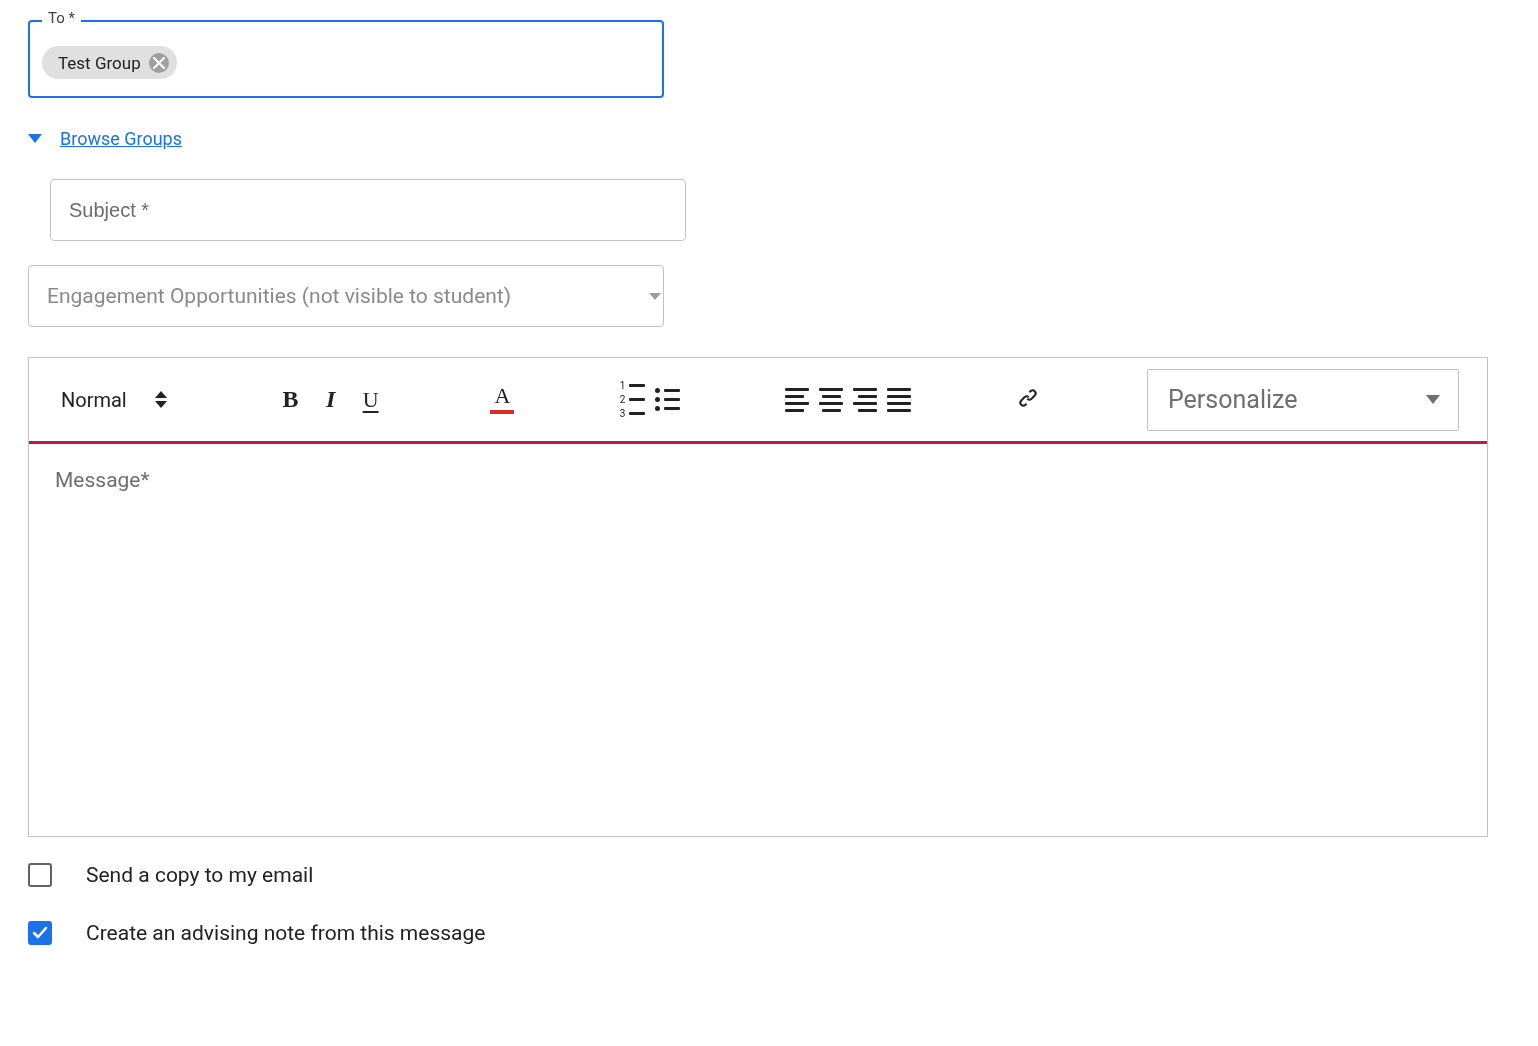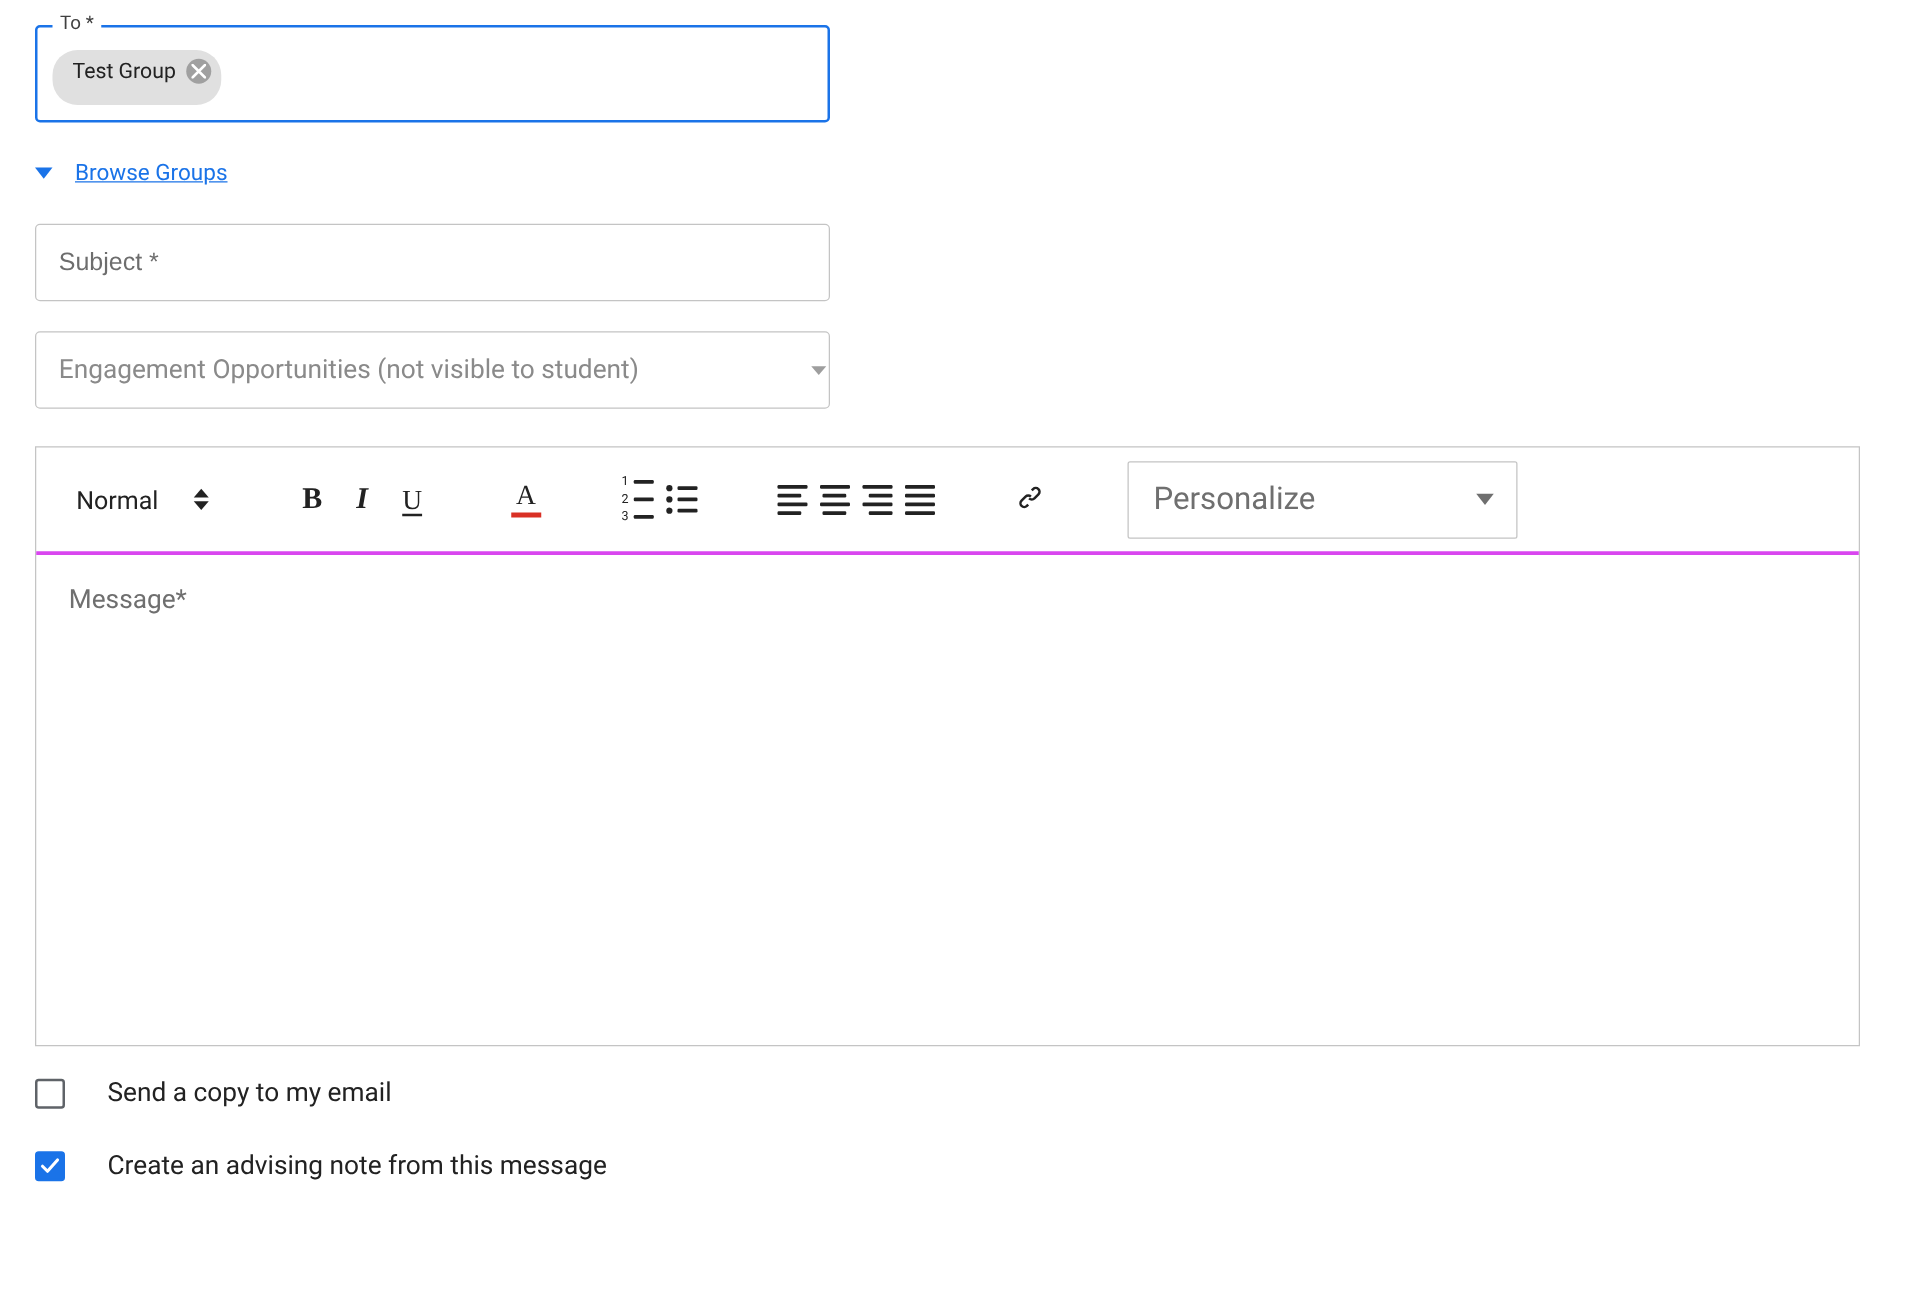--- a/index.html
+++ b/index.html
@@ -38,21 +38,21 @@
     padding: 0 6px;
     font-size: 15px;
     color: #404040;
     font-weight: 400;
   }
   .chip {
     display: inline-flex;
     align-items: center;
     background: #e0e0e0;
     border-radius: 20px;
-    padding: 7px 8px 17px 16px;
+    padding: 7px 8px 6px 16px;
     font-size: 17px;
     color: #222;
   }
   .chip-remove {
     margin-left: 8px;
     width: 20px;
     height: 20px;
     border-radius: 50%;
     background: #a0a0a0;
     display: inline-flex;
@@ -88,20 +88,21 @@
   .outlined-input {
     border: 1px solid #c4c4c4;
     border-radius: 4px;
     width: 636px;
     height: 62px;
     padding: 0 18px;
     font-size: 20px;
     color: #333;
     outline: none;
     display: block;
+    margin-left: 22px;
   }
   .outlined-input::placeholder {
     color: #6d6d6d;
   }
 
   
   .engagement-wrap {
     margin-top: 24px;
     border: 1px solid #c4c4c4;
     border-radius: 4px;
@@ -127,23 +128,24 @@
   
   .editor-wrap {
     margin-top: 30px;
     border: 1px solid #c4c4c4;
     width: 1460px;
   }
   .toolbar {
     display: flex;
     align-items: center;
     height: 86px;
-    border-bottom: 3px solid #d946ef;
+    border-bottom: 3px solid #be185d;
     padding: 0 28px;
     gap: 8px;
+    justify-content: space-between;
   }
   .tb-group {
     display: flex;
     align-items: center;
     gap: 10px;
   }
   .tb-spacer-sm { width: 40px; }
   .tb-spacer-md { width: 48px; }
 
   .heading-select {

